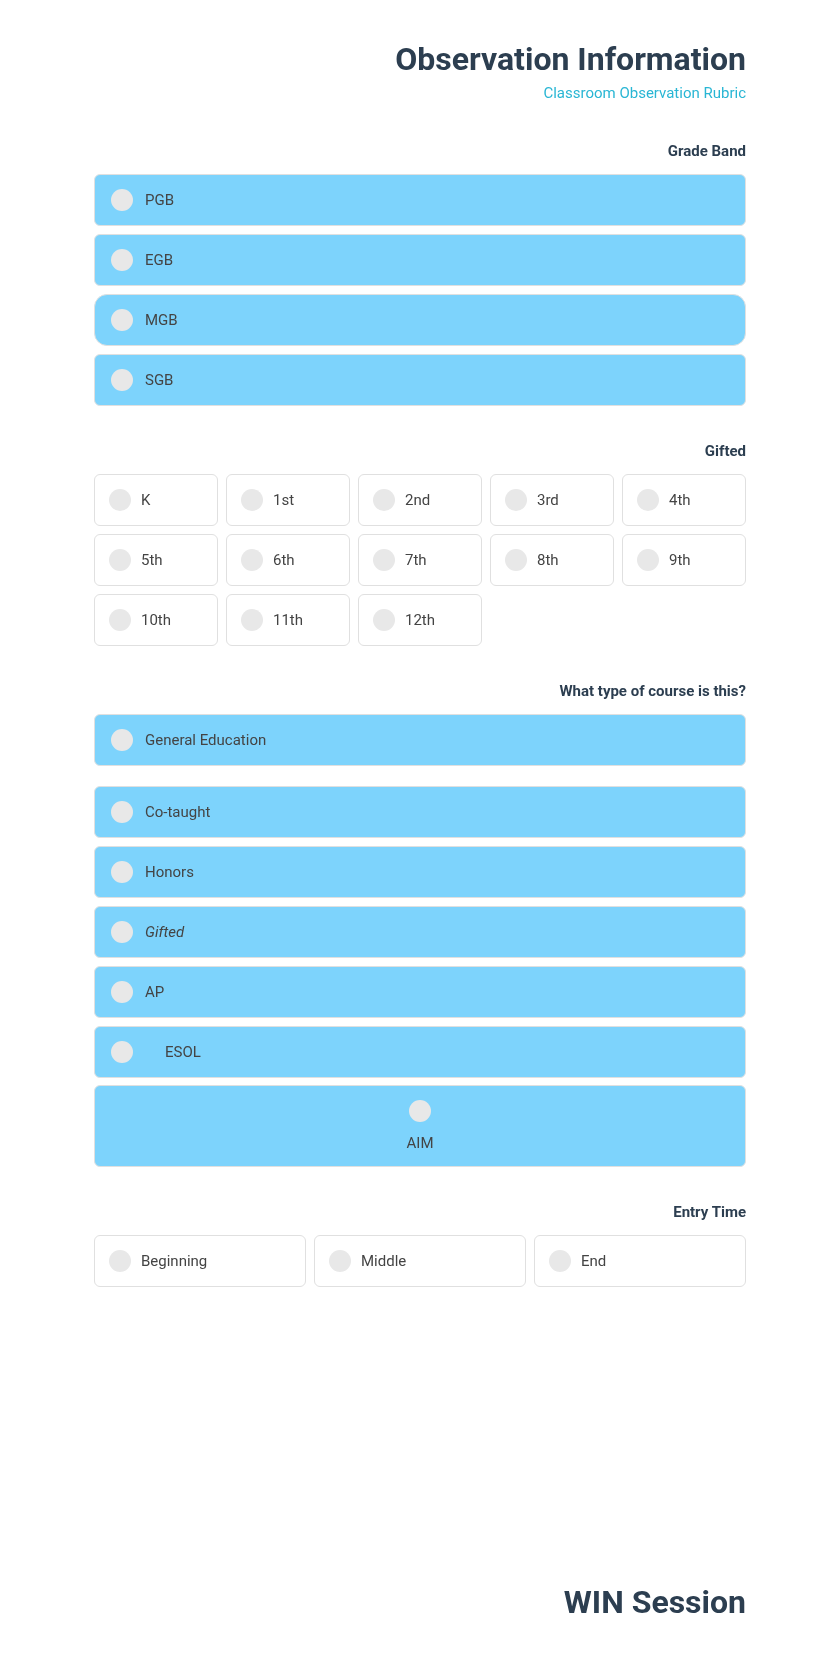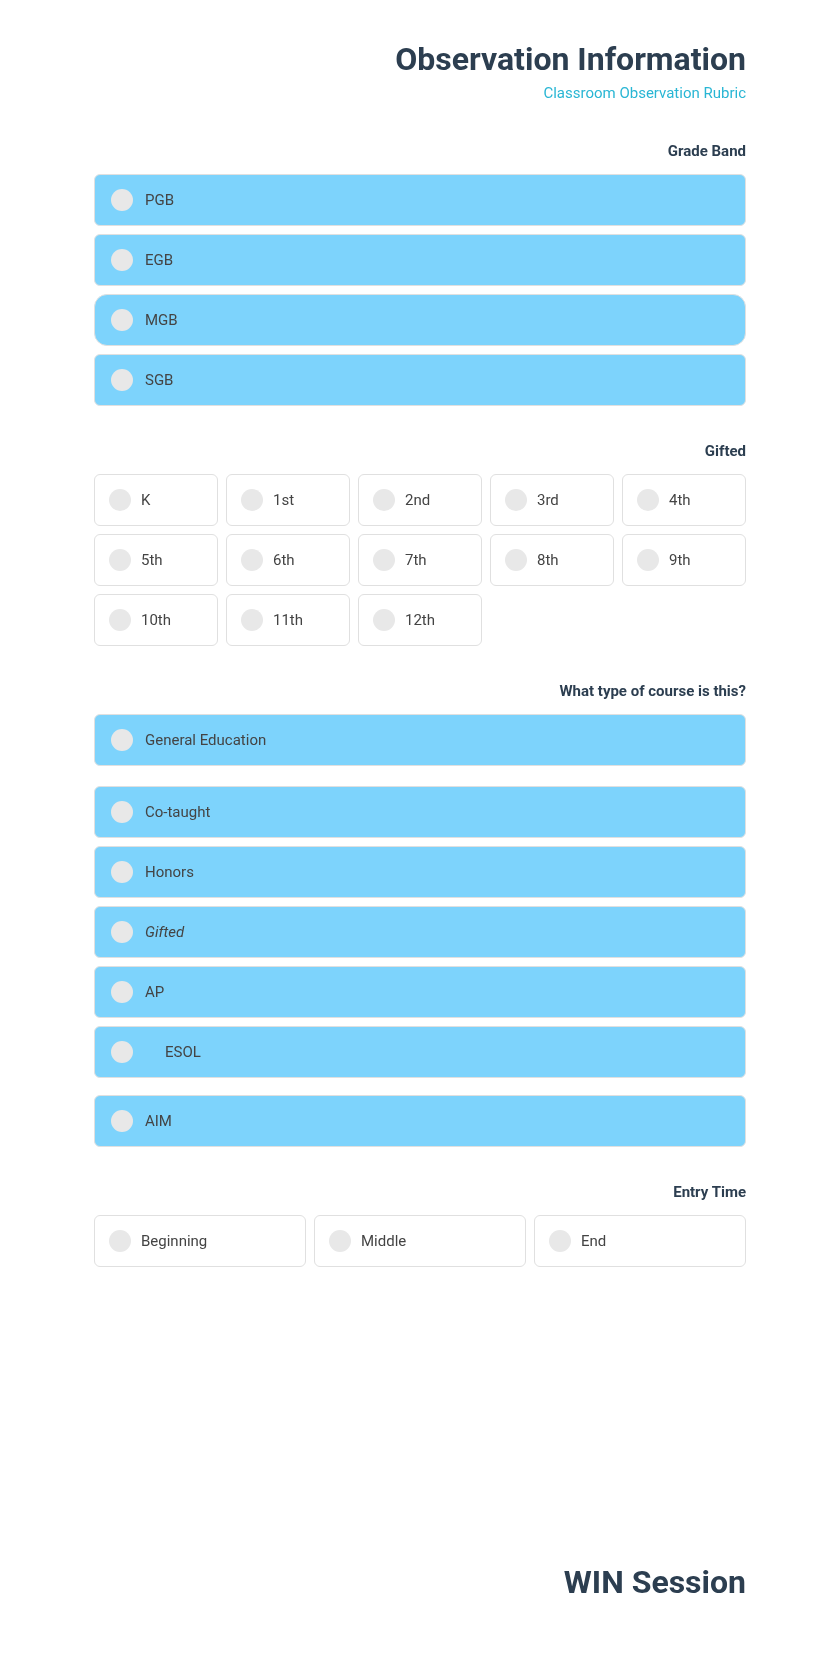--- a/index.html
+++ b/index.html
@@ -211,21 +211,21 @@
         <span class="radio-label">Gifted</span>
       </div>
       <div class="radio-option-full" style="margin-top:8px;">
         <div class="radio-circle"></div>
         <span class="radio-label">AP</span>
       </div>
       <div class="radio-option-full" style="margin-top:8px;gap:32px;">
         <div class="radio-circle"></div>
         <span class="radio-label">ESOL</span>
       </div>
-      <div class="radio-option-full" style="margin-top:17px;">
+      <div class="radio-option-full" style="margin-top:7px;flex-direction:column;">
         <div class="radio-circle"></div>
         <span class="radio-label">AIM</span>
       </div>
     </div>
   </div>
 
   <div class="section">
     <div class="section-label">Entry Time</div>
     <div class="entry-time-row">
       <div class="radio-option-small">

